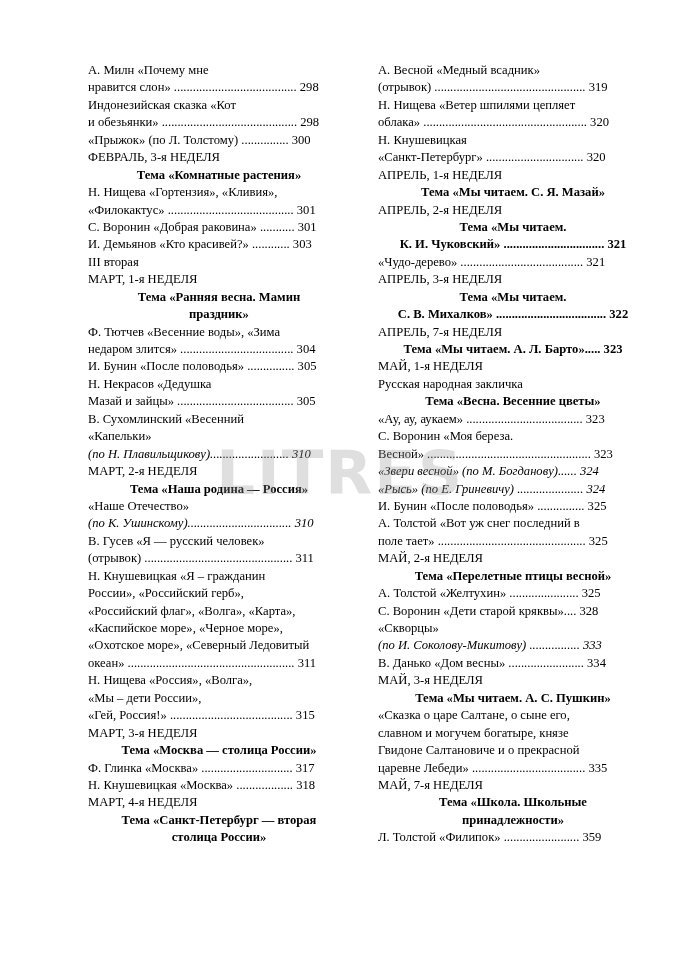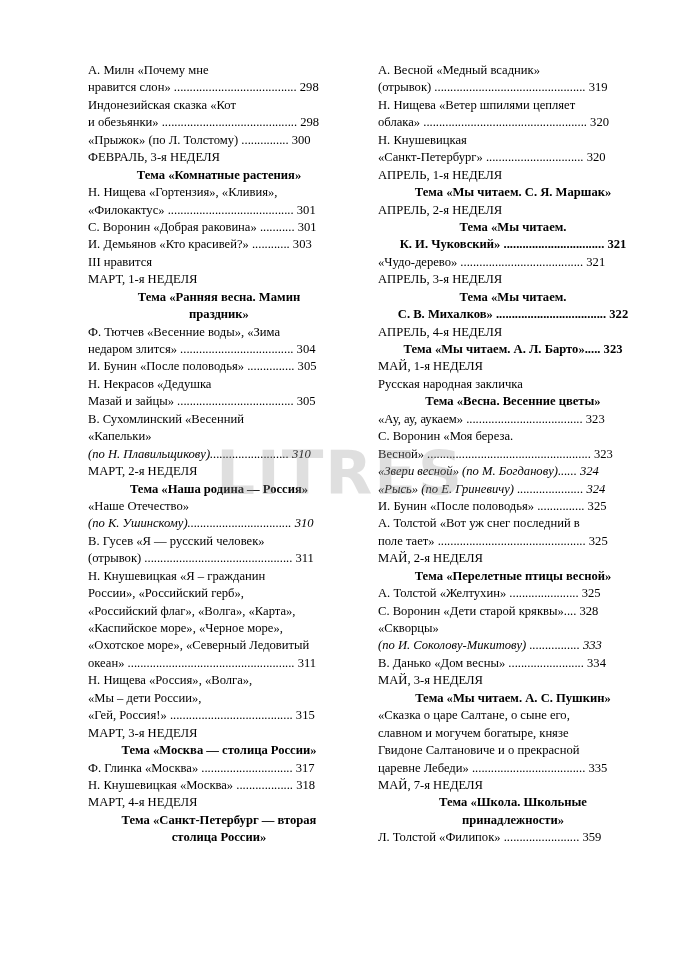--- a/index.html
+++ b/index.html
@@ -82,21 +82,21 @@
         <p class="entry">нравится слон» ....................................... 298</p>
         <p class="entry">Индонезийская сказка «Кот</p>
         <p class="entry">и обезьянки» ........................................... 298</p>
         <p class="entry">«Прыжок» (по Л. Толстому) ............... 300</p>
         <p class="entry">ФЕВРАЛЬ, 3-я НЕДЕЛЯ</p>
         <p class="entry b">Тема «Комнатные растения»</p>
         <p class="entry">Н. Нищева «Гортензия», «Кливия»,</p>
         <p class="entry">«Филокактус» ........................................ 301</p>
         <p class="entry">С. Воронин «Добрая раковина» ........... 301</p>
         <p class="entry">И. Демьянов «Кто красивей?» ............ 303</p>
-        <p class="entry">III нравится</p>
+        <p class="entry">III вторая</p>
         <p class="entry">МАРТ, 1-я НЕДЕЛЯ</p>
         <p class="entry b">Тема «Ранняя весна. Мамин</p>
         <p class="entry b">праздник»</p>
         <p class="entry">Ф. Тютчев «Весенние воды», «Зима</p>
         <p class="entry">недаром злится» .................................... 304</p>
         <p class="entry">И. Бунин «После половодья» ............... 305</p>
         <p class="entry">Н. Некрасов «Дедушка</p>
         <p class="entry">Мазай и зайцы» ..................................... 305</p>
         <p class="entry">В. Сухомлинский «Весенний</p>
         <p class="entry">«Капельки»</p>
@@ -125,29 +125,29 @@
         <p class="entry b">столица России»</p>
       </div>
     <div class="col right" id="col-right">
         <p class="entry">А. Весной «Медный всадник»</p>
         <p class="entry">(отрывок) ................................................ 319</p>
         <p class="entry">Н. Нищева «Ветер шпилями цепляет</p>
         <p class="entry">облака» .................................................... 320</p>
         <p class="entry">Н. Кнушевицкая</p>
         <p class="entry">«Санкт-Петербург» ............................... 320</p>
         <p class="entry">АПРЕЛЬ, 1-я НЕДЕЛЯ</p>
-        <p class="entry b">Тема «Мы читаем. С. Я. Маршак»</p>
+        <p class="entry b">Тема «Мы читаем. С. Я. Мазай»</p>
         <p class="entry">АПРЕЛЬ, 2-я НЕДЕЛЯ</p>
         <p class="entry b">Тема «Мы читаем.</p>
         <p class="entry b">К. И. Чуковский»  ................................ 321</p>
         <p class="entry">«Чудо-дерево» ....................................... 321</p>
         <p class="entry">АПРЕЛЬ, 3-я НЕДЕЛЯ</p>
         <p class="entry b">Тема «Мы читаем.</p>
         <p class="entry b">С. В. Михалков» ................................... 322</p>
-        <p class="entry">АПРЕЛЬ, 4-я НЕДЕЛЯ</p>
+        <p class="entry">АПРЕЛЬ, 7-я НЕДЕЛЯ</p>
         <p class="entry b">Тема «Мы читаем. А. Л. Барто»..... 323</p>
         <p class="entry">МАЙ, 1-я НЕДЕЛЯ</p>
         <p class="entry">Русская народная закличка</p>
         <p class="entry b">Тема «Весна. Весенние цветы»</p>
         <p class="entry">«Ау, ау, аукаем» ..................................... 323</p>
         <p class="entry">С. Воронин «Моя береза.</p>
         <p class="entry">Весной» .................................................... 323</p>
         <p class="entry i">«Звери весной» (по М. Богданову)...... 324</p>
         <p class="entry i">«Рысь» (по Е. Гриневичу) ..................... 324</p>
         <p class="entry">И. Бунин «После половодья» ............... 325</p>

